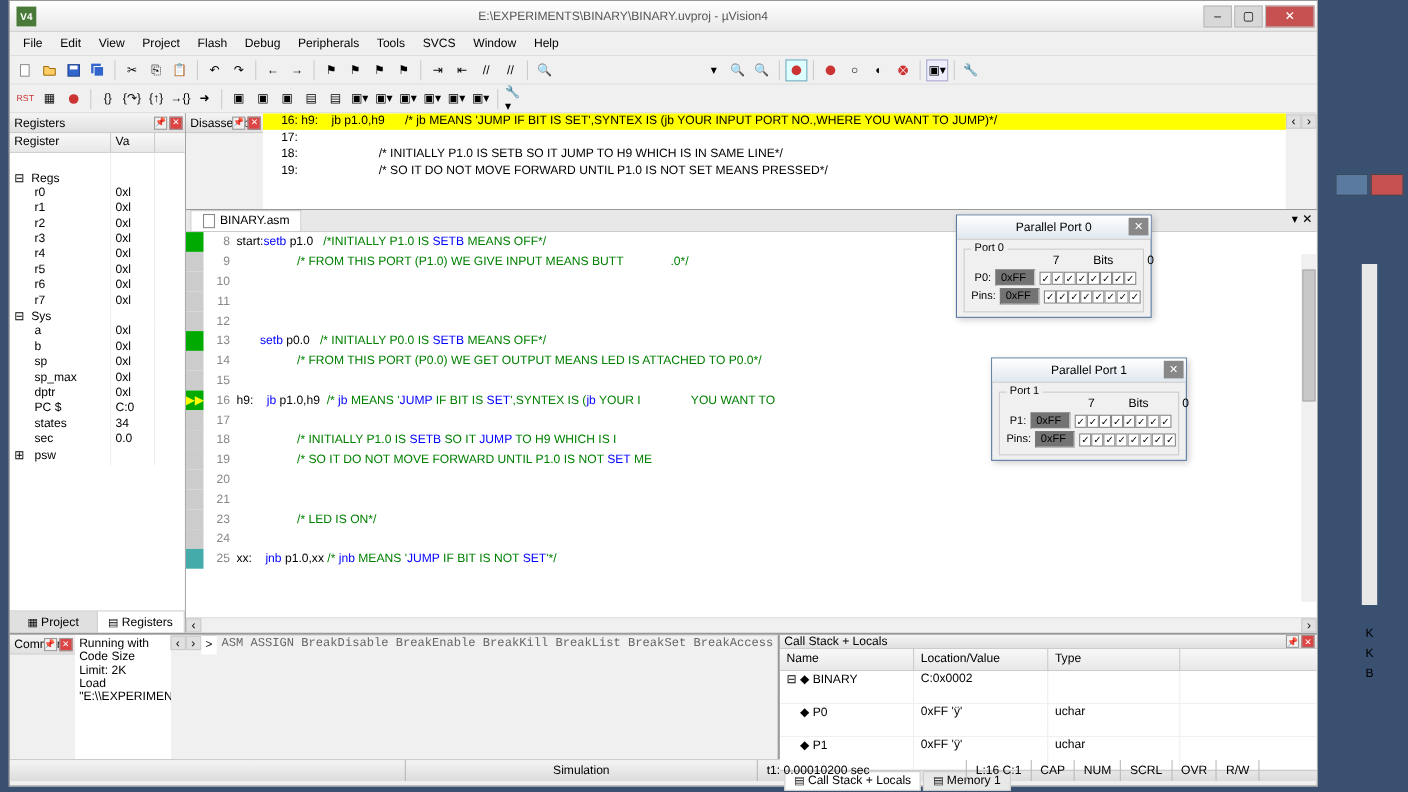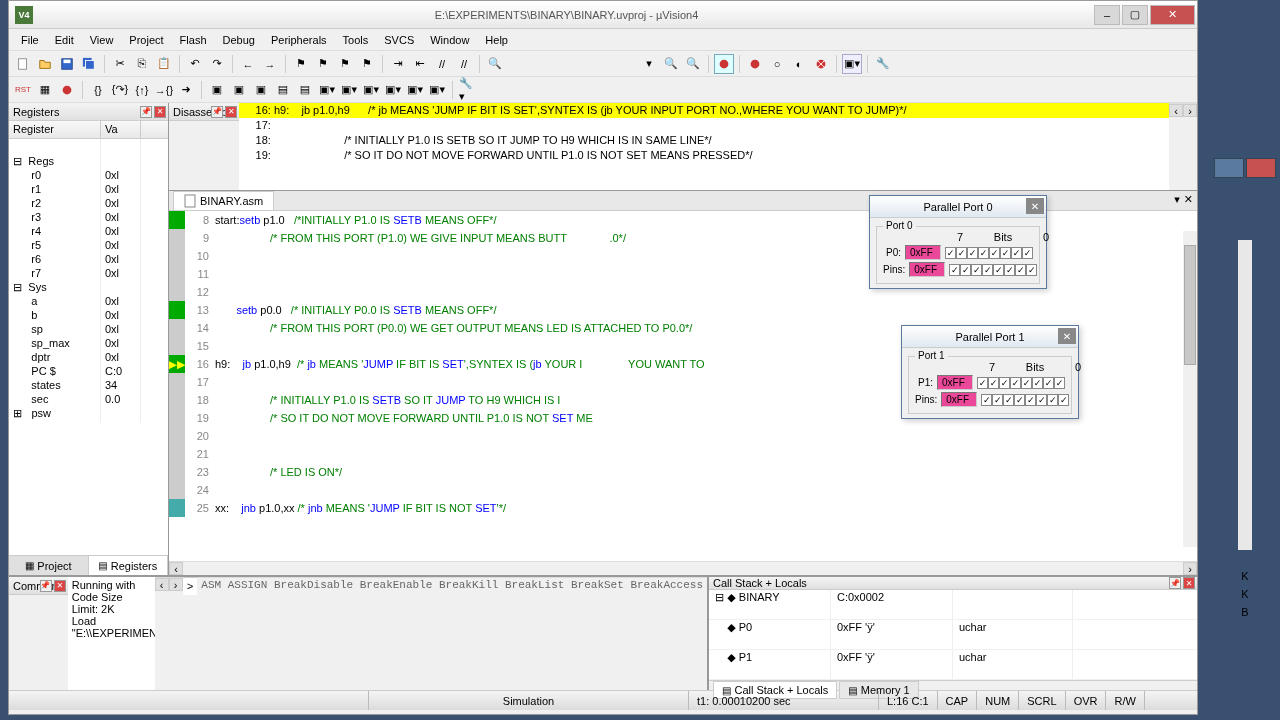--- a/index.html
+++ b/index.html
@@ -67,21 +67,21 @@
 .scroll-v .thumb { position: absolute; left: 1px; right: 1px; top: 14px; height: 120px; background: #c8c8c8; border: 1px solid #aaa; }
 
 .float-panel { position: absolute; background: #f0f0f0; border: 1px solid #5a7aa0; box-shadow: 2px 2px 6px rgba(0,0,0,.2); }
 .float-panel .fp-title { height: 22px; background: linear-gradient(#fff,#e0e8f0); display: flex; align-items: center; justify-content: center; position: relative; border-bottom: 1px solid #ccc; }
 .float-panel .fp-close { position: absolute; right: 2px; top: 2px; width: 18px; height: 16px; background: #888; color: #fff; display: flex; align-items: center; justify-content: center; cursor: pointer; font-size: 10px; }
 .float-panel .fp-body { padding: 4px 6px; }
 .port-group { border: 1px solid #ccc; padding: 4px 6px 6px 6px; position: relative; margin-top: 4px; }
 .port-group .legend { position: absolute; top: -7px; left: 6px; background: #f0f0f0; padding: 0 3px; font-size: 10px; }
 .port-row { display: flex; align-items: center; gap: 4px; margin-top: 2px; }
 .port-row .lbl { width: 28px; text-align: right; font-size: 10px; }
-.port-row input { width: 36px; border: 1px inset #ccc; font-size: 10px; padding: 1px 4px; background: #ec4899; }
+.port-row input { width: 36px; border: 1px inset #ccc; font-size: 10px; padding: 1px 4px; background: #737373; }
 .bits { display: flex; gap: 0; }
 .bit { width: 11px; height: 12px; border: 1px solid #888; background: #fff; display: flex; align-items: center; justify-content: center; cursor: pointer; }
 .bit::after { content: "✓"; font-size: 9px; color: #000; }
 .bit-hdr { display: flex; font-size: 9px; justify-content: space-between; width: 92px; margin-left: 74px; }
 
 .bottom-area { height: 115px; display: flex; border-top: 2px solid #999; }
 .cmd-pane { width: 700px; border-right: 2px solid #999; display: flex; flex-direction: row; }
 .cmd-body { flex: 1; background: #fff; font-family: 'Courier New', monospace; font-size: 12px; padding: 2px 4px; overflow: auto; }
 .cmd-input-row { height: 18px; display: flex; align-items: center; border-top: 1px solid #ccc; background: #fff; }
 .cmd-prompt { padding: 0 4px; font-family: 'Courier New', monospace; }
@@ -599,20 +599,25 @@
 
     <div class="locals-pane">
       <div class="pane-header">
         <span>Call Stack + Locals</span>
         <div class="hdr-btns">
           <div class="hbtn">📌</div>
           <div class="hbtn close">✕</div>
         </div>
       </div>
       <div class="locals-grid">
+        <div class="locals-hdr">
+          <div class="lc1">Name</div>
+          <div class="lc2">Location/Value</div>
+          <div class="lc3">Type</div>
+        </div>
         <div class="locals-row">
             <div class="lc1">⊟ ◆ <span>BINARY</span></div>
             <div class="lc2">C:0x0002</div>
             <div class="lc3"></div>
           </div>
         <div class="locals-row">
             <div class="lc1">&nbsp;&nbsp;&nbsp;&nbsp;◆ <span>P0</span></div>
             <div class="lc2">0xFF 'ÿ'</div>
             <div class="lc3">uchar</div>
           </div>

